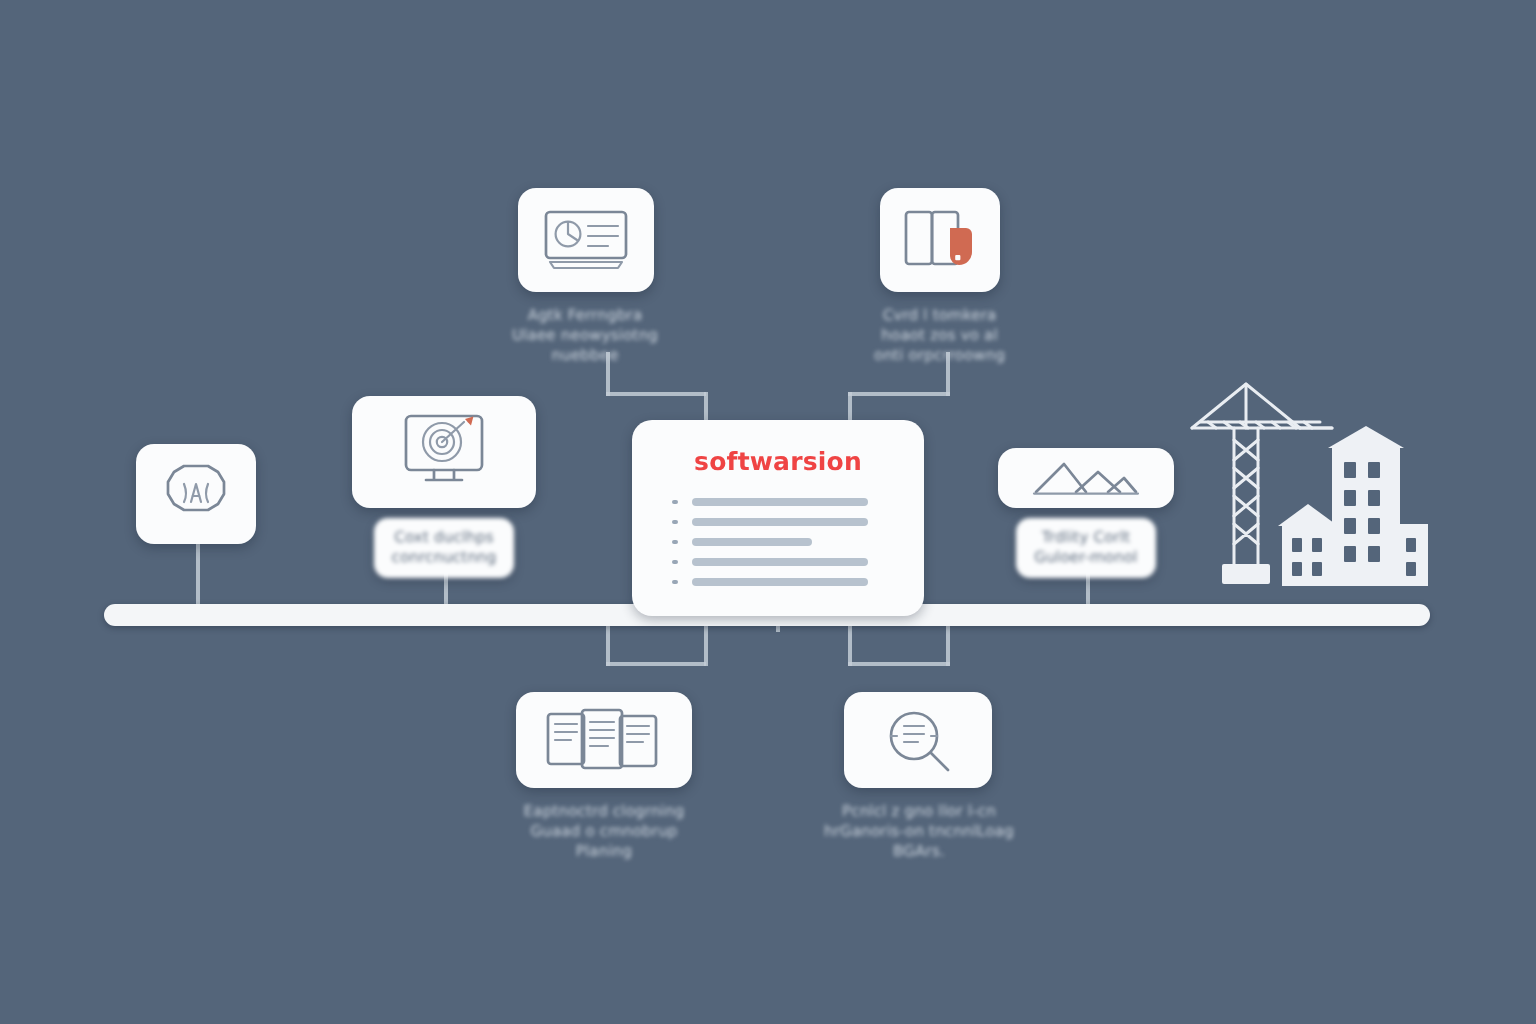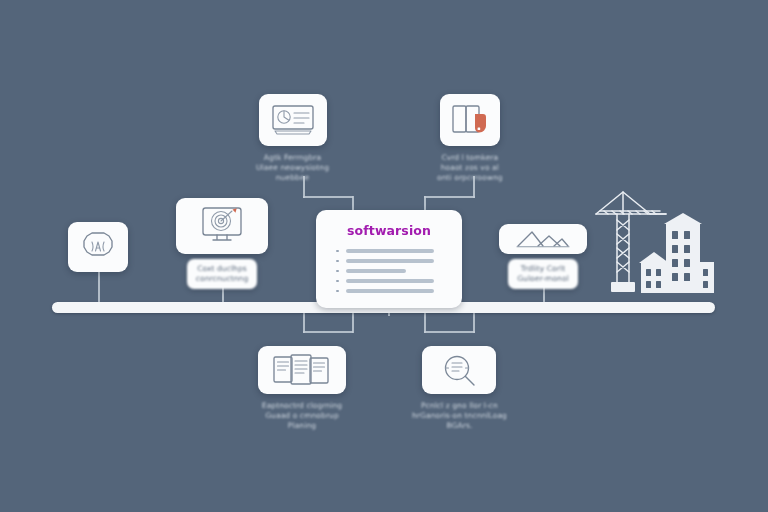--- a/index.html
+++ b/index.html
@@ -51,21 +51,21 @@
     filter:blur(1.05px);
   }
 
   
   #hub{
     left:316px;top:210px;width:146px;height:98px;
     flex-direction:column;align-items:stretch;justify-content:flex-start;
     padding:0;border-radius:10px;
   }
   #hub .hub-title{
-    text-align:center;color:#a21caf;
+    text-align:center;color:#ef4444;
     font-size:12.5px;font-weight:bold;letter-spacing:.1px;
     margin:13px 0 11px 0;
   }
   #hub .bullets{margin:0 0 0 20px;padding:0;list-style:none;}
   #hub .bullets li{display:flex;align-items:center;margin-bottom:6.5px;}
   #hub .bullets li .dot{
     width:2.5px;height:2.5px;background:#98a6b6;border-radius:1px;
     margin-right:7px;flex:none;
   }
   #hub .bullets li .line{

